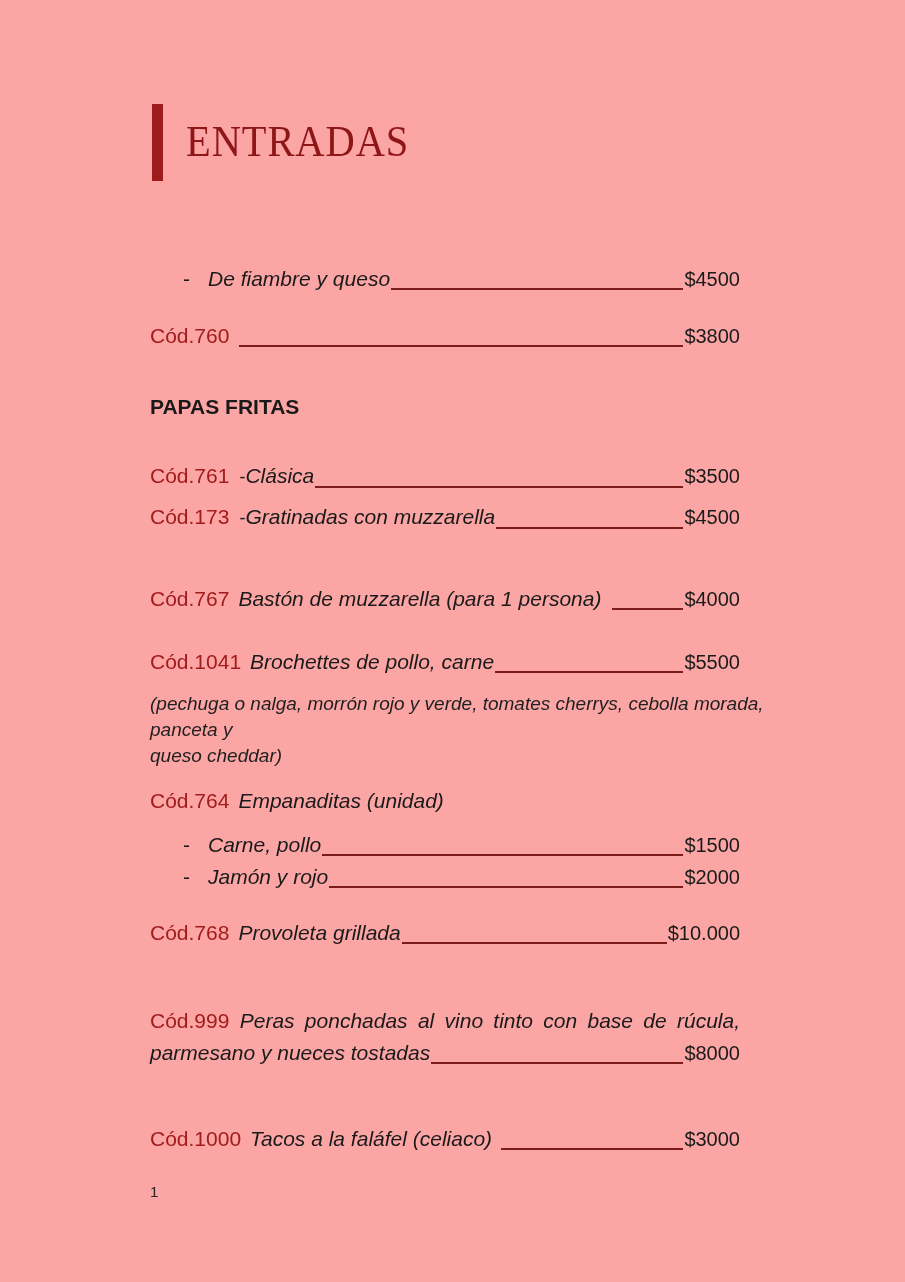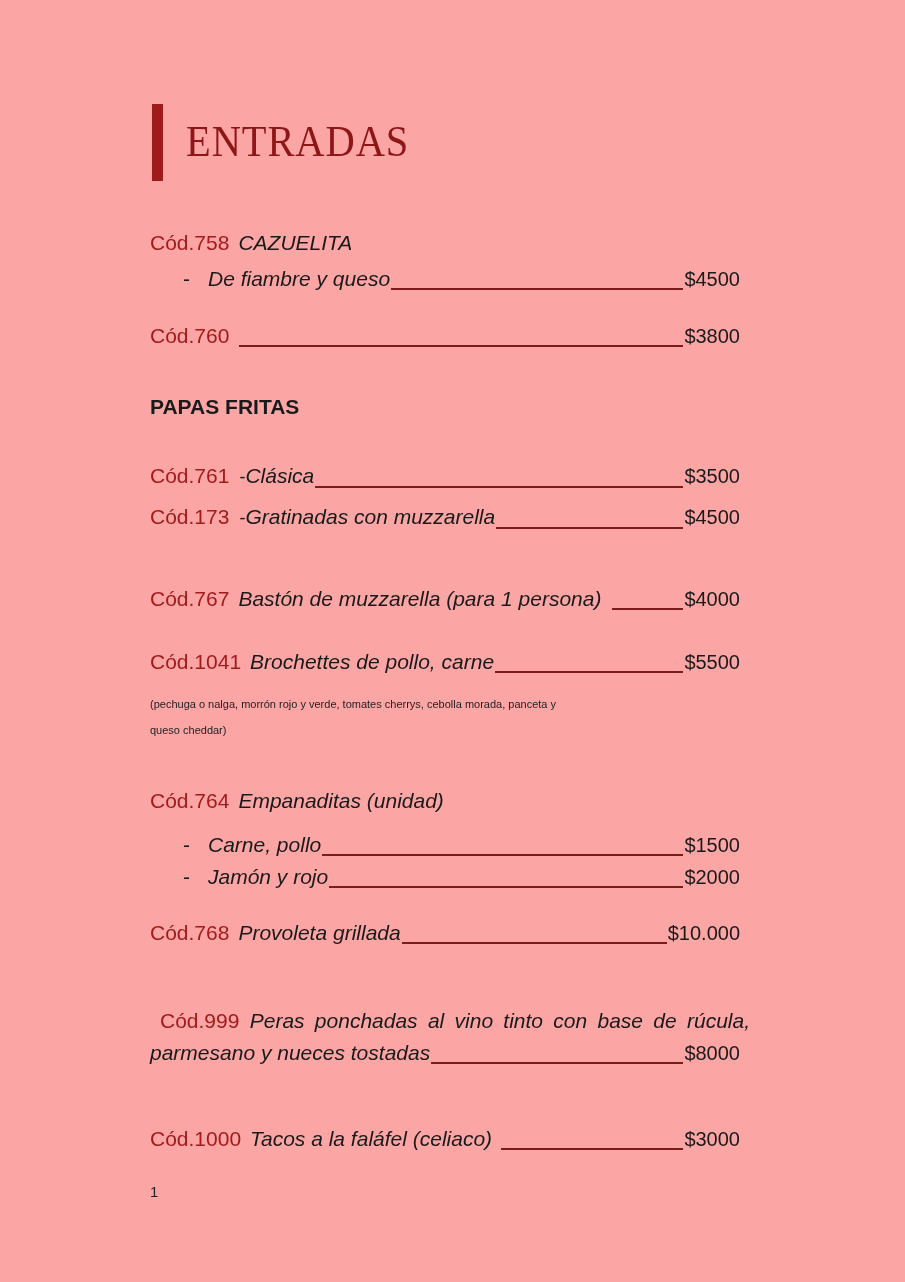--- a/index.html
+++ b/index.html
@@ -42,48 +42,44 @@
   }
   .price { font-size:20px; white-space:nowrap; }
   
   .sub { padding-left:33px; width:557px; }
   .dash { width:25px; flex:0 0 25px; }
   
   .heading { font-weight:bold; font-style:normal; }
   
   .note {
     position:absolute; left:150px; width:645px;
-    font-size:11px; line-height:26px; color:#1f1f1f;
+    font-size:19px; line-height:26px; font-style:italic; color:#1f1f1f;
   }
   .note span { display:block; }
   
   .jrow {
-    position:absolute; left:160px; width:590px; display:block;
+    position:absolute; left:150px; width:590px; display:block;
     font-size:21px; line-height:30px;
     text-align:justify; text-align-last:justify;
   }
   .jrow .code { margin-right:0; }
   
   .page-number {
     position:absolute; left:150px; top:1183px;
     font-size:15px; line-height:18px; color:#222;
   }
 </style>
 </head>
 <body>
 
 <div class="page">
 
   <div class="title-bar"></div>
   <div class="page-title">ENTRADAS</div>
 
-  <div class="row" style="top:228px">
-    <span class="code">Cód.758</span>
-    <span class="name">CAZUELITA</span>
-  </div>
 
   <div class="row sub" style="top:264px">
     <span class="dash">-</span>
     <span class="name">De fiambre y queso</span>
     <span class="fill"></span>
     <span class="price">$4500</span>
   </div>
 
   <div class="row" style="top:321px">
     <span class="code">Cód.760</span>

